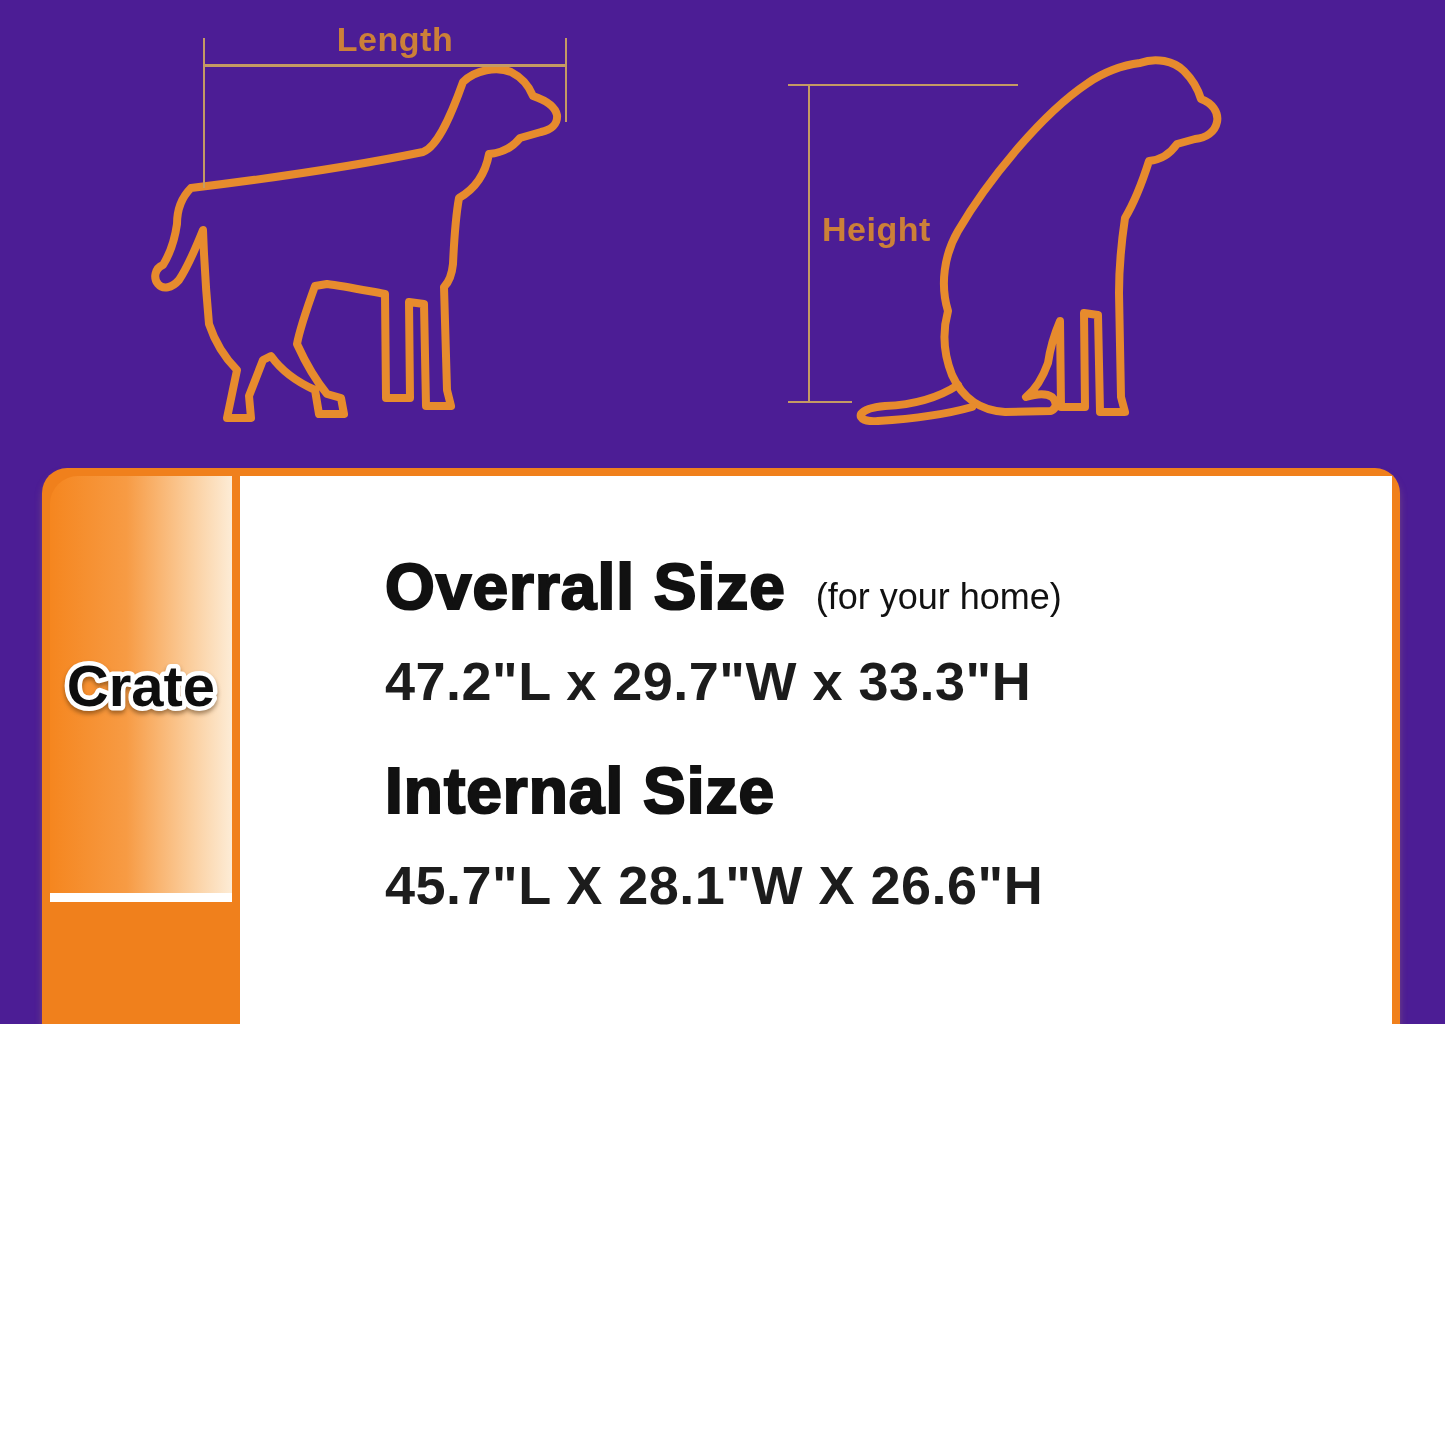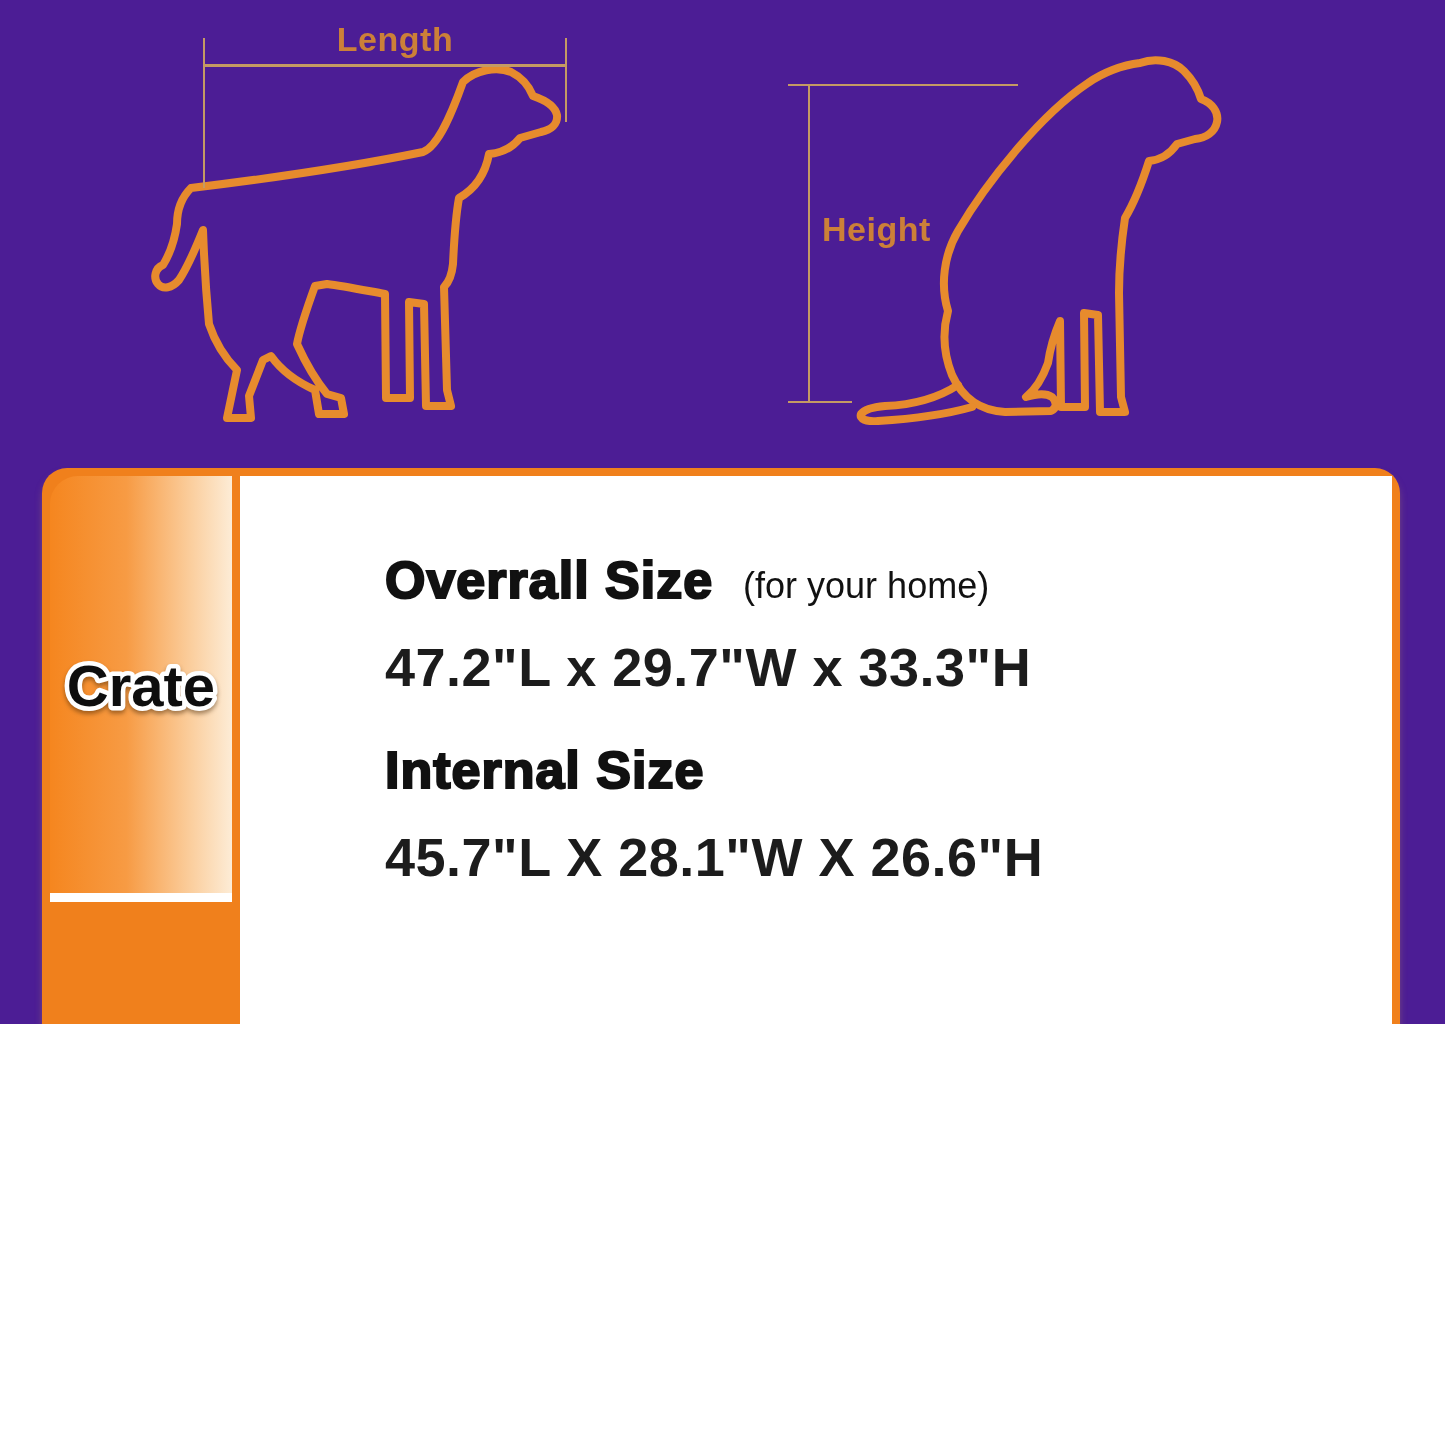--- a/index.html
+++ b/index.html
@@ -31,21 +31,21 @@
 
   .outlined-label{font-family:"Liberation Sans",sans-serif;font-weight:700;font-size:58px;
     fill:#0e0e0e;stroke:#ffffff;stroke-width:9;paint-order:stroke;stroke-linejoin:round;}
 
   .crate-art{position:absolute;left:312px;top:62px;}
   .crate-size-label{position:absolute;left:794px;top:262px;font-size:56px;font-weight:700;
     color:#1a1a1a;-webkit-text-stroke:2.2px #1a1a1a;letter-spacing:1px;}
 
   .size-text{position:absolute;left:145px;top:74px;right:40px;}
   .size-line{display:flex;align-items:baseline;gap:30px;white-space:nowrap;}
-  .size-title{font-size:52px;font-weight:700;color:#111;-webkit-text-stroke:2.2px #111;letter-spacing:1px;}
+  .size-title{font-size:64px;font-weight:700;color:#111;-webkit-text-stroke:2.2px #111;letter-spacing:1px;}
   .size-note{font-size:36px;font-weight:400;color:#111;}
   .size-dims{margin-top:26px;font-size:54px;font-weight:700;color:#1c1c1c;letter-spacing:.5px;white-space:nowrap;}
   .size-line.second{margin-top:42px;}
 
   
   .cr-frame{stroke:#3e3e40;stroke-width:9;fill:none;stroke-linejoin:round;}
   .cr-bar{stroke:#4a4a4d;stroke-width:6.5;}
   .cr-rail{stroke:#444447;stroke-width:7;}
 </style>
 </head>

